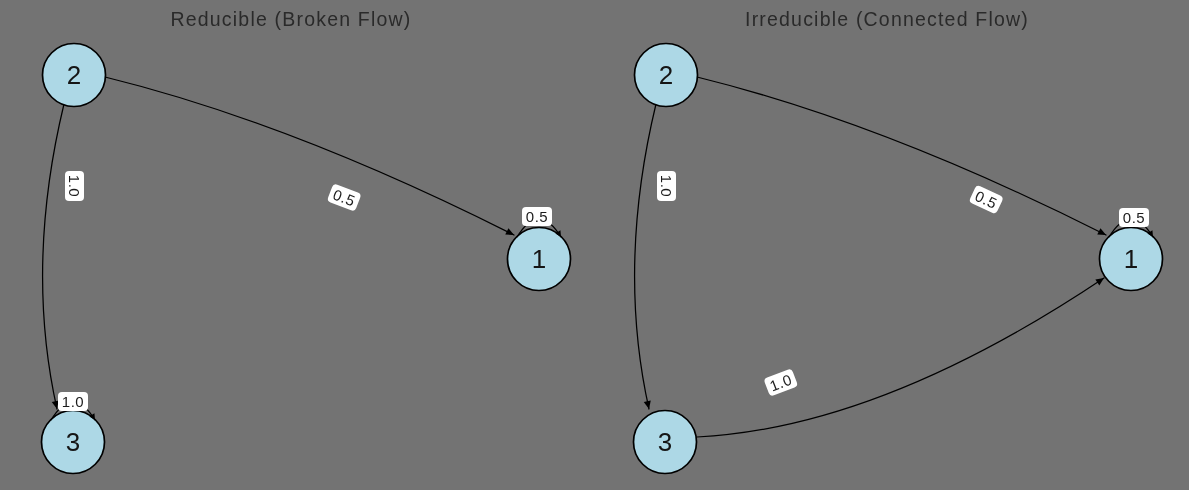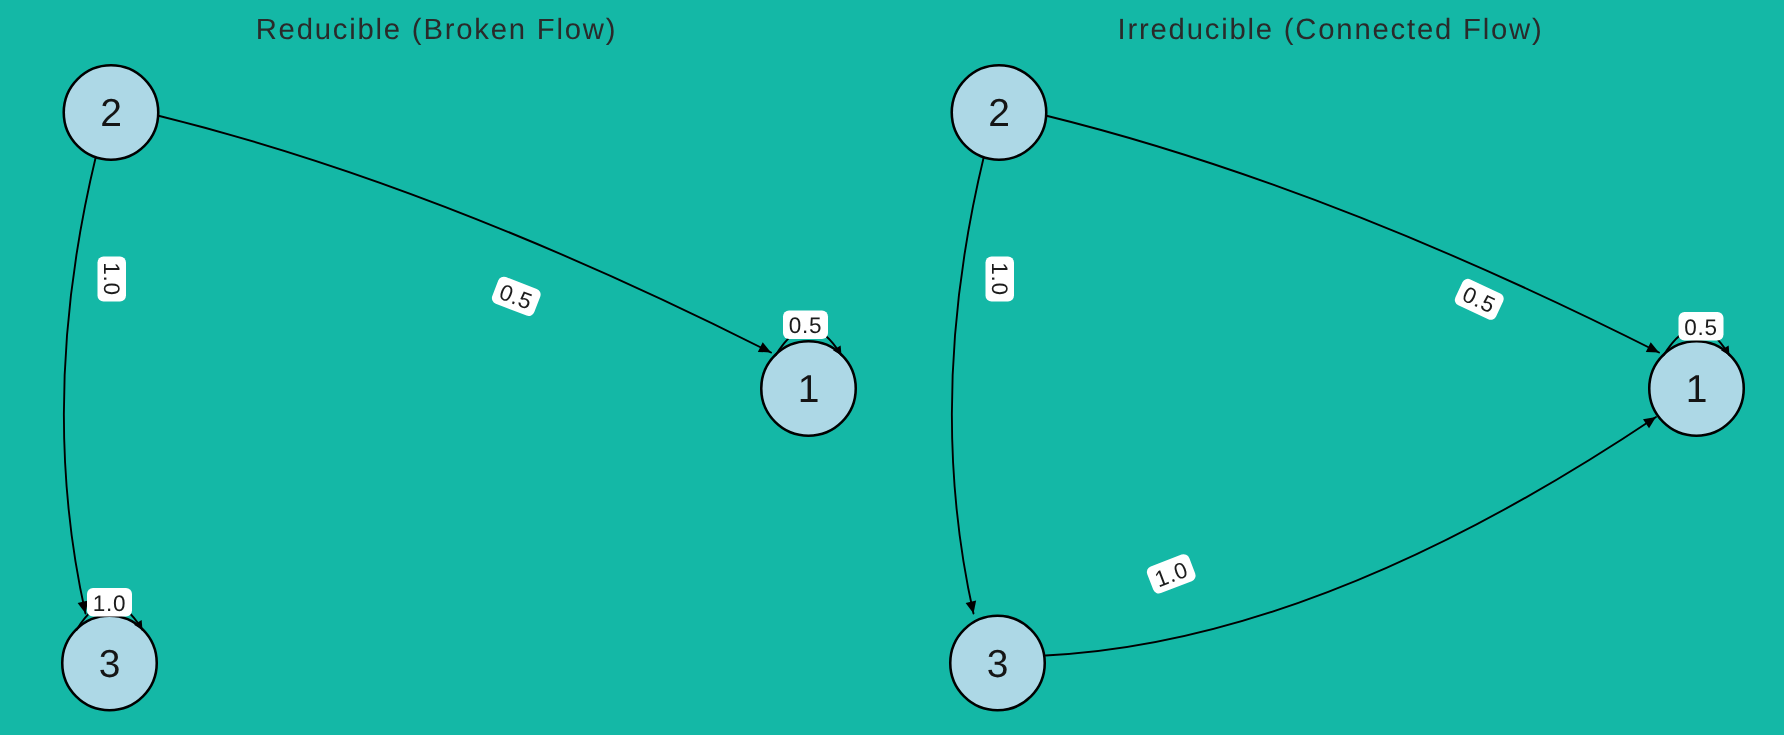--- a/index.html
+++ b/index.html
@@ -1,20 +1,20 @@
 <!DOCTYPE html>
 <html><head>
 <meta charset="utf-8">
 <style>
   html, body { margin: 0; padding: 0; background: #ffffff; }
   .figure {
     position: relative;
     width: 1189px;
     height: 490px;
-    background: #14b8a6;
+    background: #737373;
     font-family: "Liberation Sans", sans-serif;
     overflow: hidden;
   }
   svg { display: block; }
   text.title {
     font-size: 19.5px;
     letter-spacing: 1.2px;
     fill: #2a2a2a;
     text-anchor: middle;
     font-family: "Liberation Sans", sans-serif;

